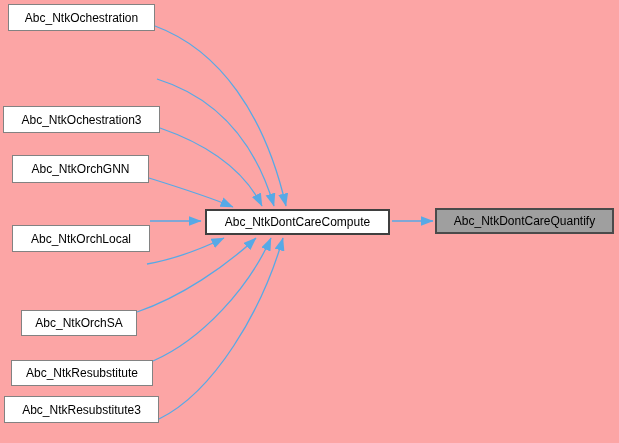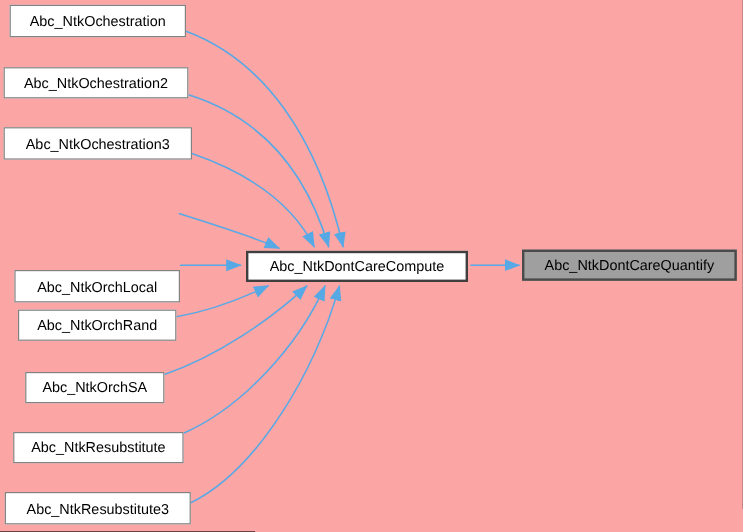--- a/index.html
+++ b/index.html
@@ -66,32 +66,31 @@
       <path d="M 147,264 C 176,259 201,249 224,238" marker-end="url(#arrow)"></path>
       <path d="M 137,312 C 181,297 226,266 256,238" marker-end="url(#arrow)"></path>
       <path d="M 153,361 C 203,339 249,287 271,238" marker-end="url(#arrow)"></path>
       <path d="M 159,419 C 214,392 262,311 283,238" marker-end="url(#arrow)"></path>
       <path d="M 392,221 L 433,221" marker-end="url(#arrow)"></path>
     </g>
   </svg>
 
   <div class="node" style="left:8px;   top:4px;   width:147px; height:27px;">Abc_NtkOchestration</div>
 
-  <div class="node" style="left:3px;   top:56px;  width:154px; height:26px;">Abc_NtkOchestration2</div>
 
   <div class="node" style="left:3px;   top:106px; width:157px; height:27px;text-align:right;">Abc_NtkOchestration3</div>
 
+  <div class="node" style="left:12px;  top:155px; width:137px; height:28px;">Abc_NtkOrchGNN</div>
 
   <div class="node" style="left:12px;  top:207px; width:138px; height:27px;margin-top:18px;">Abc_NtkOrchLocal</div>
 
-  <div class="node" style="left:15px;  top:258px; width:132px; height:26px;">Abc_NtkOrchRand</div>
 
   <div class="node" style="left:11px;  top:360px; width:142px; height:26px;">Abc_NtkResubstitute</div>
 
   <div class="node" style="left:21px;  top:310px; width:116px; height:26px;">Abc_NtkOrchSA</div>
 
-  <div class="node" style="left:4px;   top:410px; width:155px; height:27px;">Abc_NtkResubstitute3</div>
+  <div class="node" style="left:4px;   top:396px; width:155px; height:27px;">Abc_NtkResubstitute3</div>
 
   <div class="node node--target" style="left:435px; top:208px; width:179px; height:26px;">Abc_NtkDontCareQuantify</div>
 
   <div class="node node--center" style="left:205px; top:209px; width:185px; height:26px;">Abc_NtkDontCareCompute</div>
 
 </div>
 
 </body></html>

